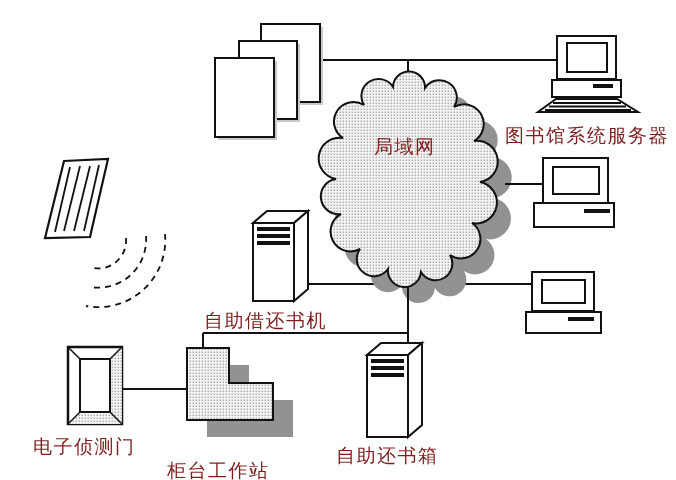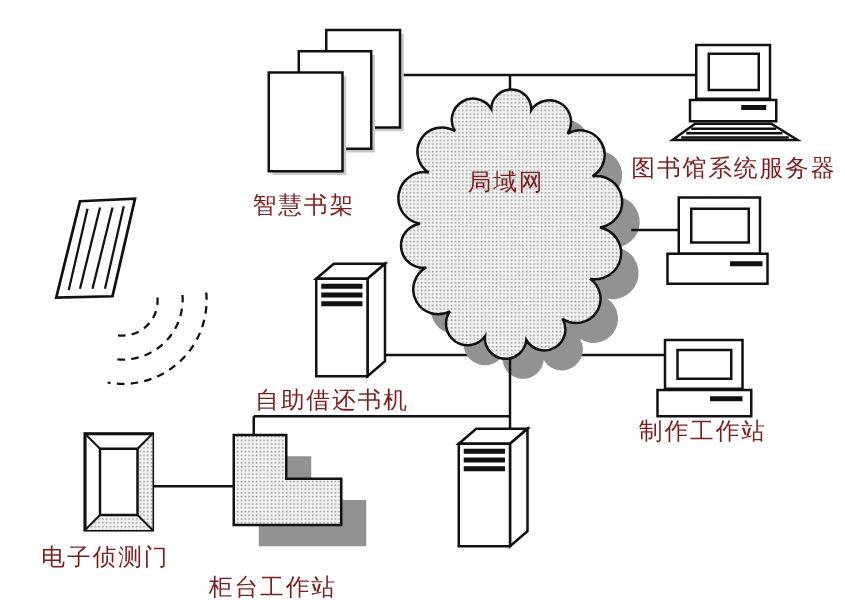--- a/index.html
+++ b/index.html
@@ -132,20 +132,19 @@
         <line x1="68" y1="424" x2="80" y2="412"></line>
       </g>
     </g>
 
     <g>
       <path d="M187,348 H229 V383 H273 V420 H187 Z" transform="translate(20,17)" fill="#929292"></path>
       <path d="M187,348 H229 V383 H273 V420 H187 Z" fill="url(#ht)" stroke="#111" stroke-width="2"></path>
     </g>
   </svg>
 
-  <div class="lbl" style="left:202px;top:155px;">智慧书架</div>
   <div class="lbl" style="left:374px;top:137px;">局域网</div>
   <div class="lbl" style="left:505px;top:126px;">图书馆系统服务器</div>
-  <div class="lbl" style="left:511px;top:336px;">制作工作站</div>
   <div class="lbl" style="left:33px;top:437px;">电子侦测门</div>
   <div class="lbl" style="left:204px;top:311px;">自助借还书机</div>
   <div class="lbl" style="left:167px;top:437px;margin-top:24px;">柜台工作站</div>
+  <div class="lbl" style="left:336px;top:446px;">自助还书箱</div>
 </div>
 
 </body></html>

